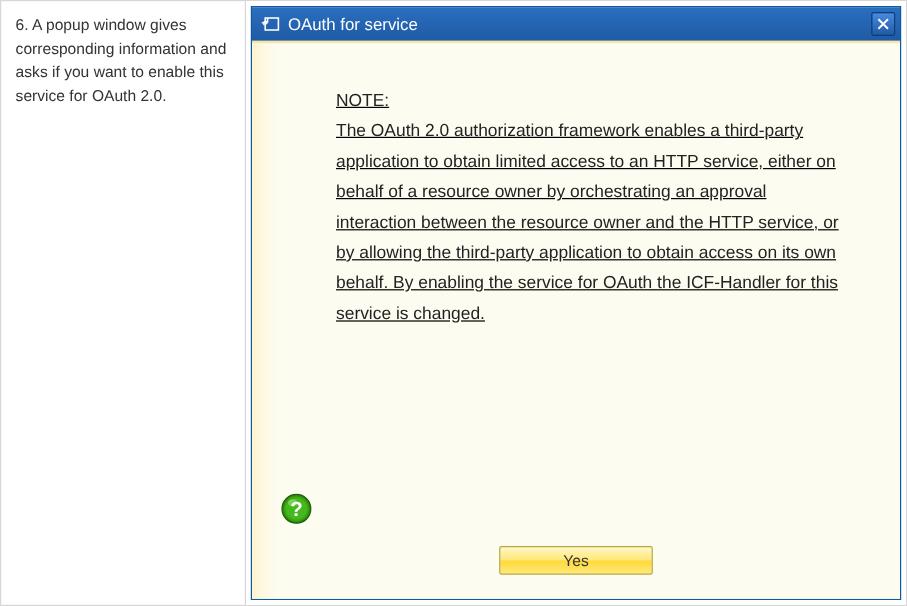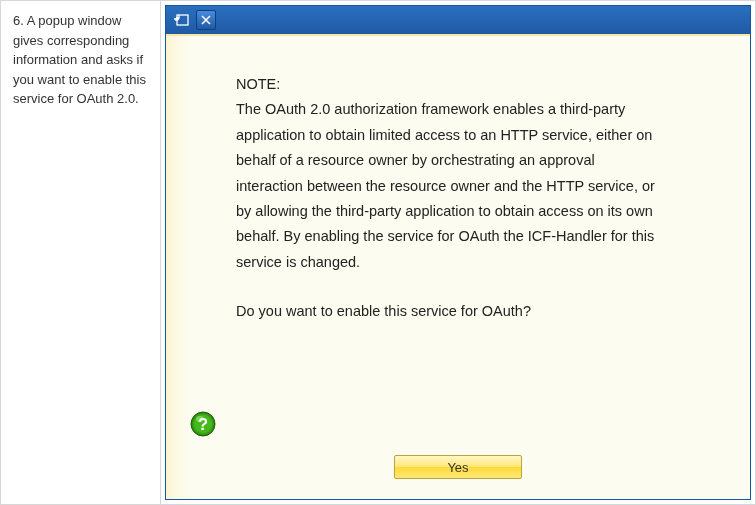--- a/index.html
+++ b/index.html
@@ -11,21 +11,21 @@
     height: 505px;
     overflow: hidden;
   }
   .layout {
     display: flex;
     width: 756px;
     height: 505px;
     border: 1px solid #d7d7d7;
   }
   .left-panel {
-    width: 160px;
+    width: 204px;
     padding: 10px 12px;
     font-size: 13px;
     line-height: 1.5;
     color: #333;
     border-right: 1px solid #d7d7d7;
   }
   .left-panel p { margin: 0 0 14px 0; }
   .right-panel {
     flex: 1;
     position: relative;
@@ -68,20 +68,21 @@
     cursor: pointer;
   }
   .popup-body {
     flex: 1;
     background: linear-gradient(to right,#fcf3cf 0%, #fdf9e5 2%, #fdfcf0 4%, #fdfcf0 100%);
     border-top: 2px solid #f4e7a8;
     position: relative;
     padding: 36px 40px 28px 70px;
     display: flex;
     flex-direction: column;
+    text-decoration: underline;
   }
   .note-block {
     font-size: 14.5px;
     color: #222;
     line-height: 1.75;
     max-width: 420px;
   }
   .note-heading { margin-bottom: 0; }
   .question-line {
     margin-top: 24px;
@@ -150,32 +151,32 @@
   <div class="right-panel">
     <div class="popup">
       <div class="titlebar">
         <span class="titlebar-icon">
           <svg width="16" height="14" viewBox="0 0 16 14">
             <rect x="3" y="2" width="11" height="10" fill="none" stroke="#fff" stroke-width="1.3"></rect>
             <path d="M2 5 L5 5 L5 2 M2 5 L2 8" fill="none" stroke="#fff" stroke-width="1.3"></path>
             <path d="M0 6 L4 6 M3 4.5 L4.5 6 L3 7.5" fill="none" stroke="#fff" stroke-width="1.3"></path>
           </svg>
         </span>
+        <span class="titlebar-title">OAuth for service</span>
         <div class="close-btn">
           <svg width="10" height="10" viewBox="0 0 10 10">
             <path d="M1 1 L9 9 M9 1 L1 9" stroke="#fff" stroke-width="1.6"></path>
           </svg>
         </div>
       </div>
 
       <div class="popup-body">
         <div class="note-block">
           <div class="note-heading">NOTE:</div>
           <div>The OAuth 2.0 authorization framework enables a third-party application to obtain limited access to an HTTP service, either on behalf of a resource owner by orchestrating an approval interaction between the resource owner and the HTTP service, or by allowing the third-party application to obtain access on its own behalf. By enabling the service for OAuth the ICF-Handler for this service is changed.</div>
-          <div class="question-line">Do you want to enable this service for OAuth?</div>
         </div>
 
         <div class="help-icon">
           <svg width="26" height="26" viewBox="0 0 26 26">
             <circle cx="13" cy="13" r="12" fill="#2e8b0f"></circle>
             <circle cx="13" cy="13" r="10.5" fill="radial-gradient" style="fill:#3aa514"></circle>
             <circle cx="13" cy="13" r="12" fill="none" stroke="#1d5d08" stroke-width="1"></circle>
             <path d="M13 4 a9 9 0 0 1 0 18 a9 9 0 0 1 0 -18" fill="#45b81e"></path>
             <ellipse cx="10" cy="8" rx="4" ry="3" fill="#8de065" opacity="0.7"></ellipse>
             <text x="13" y="19" text-anchor="middle" font-size="17" font-weight="bold" fill="#fff" font-family="Arial">?</text>

